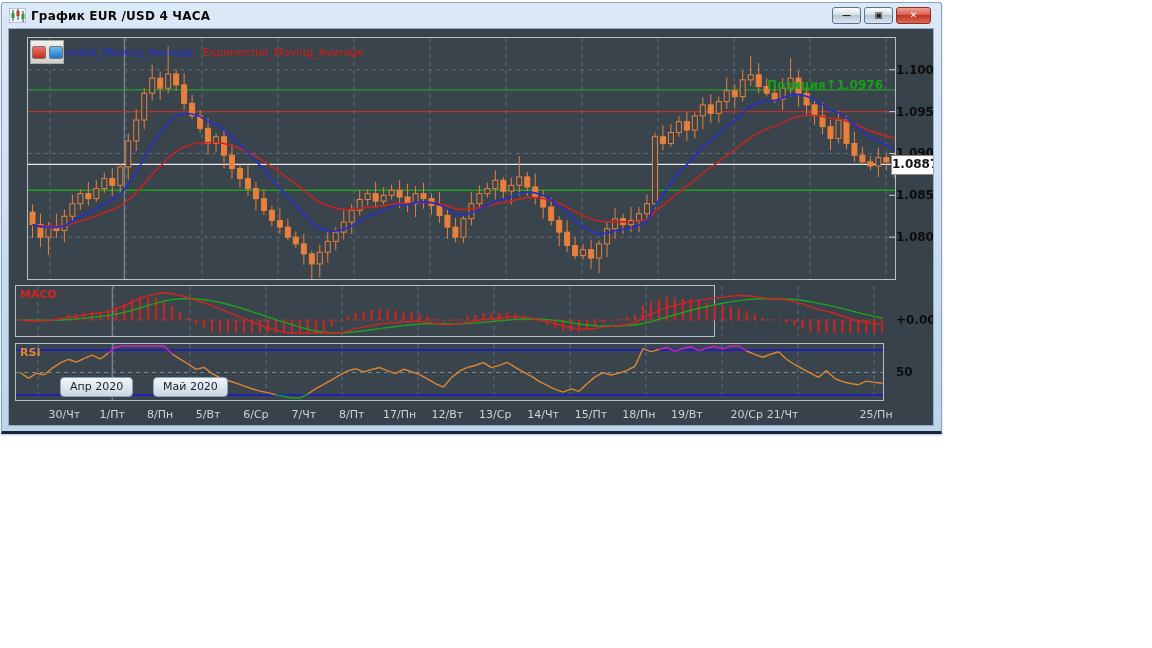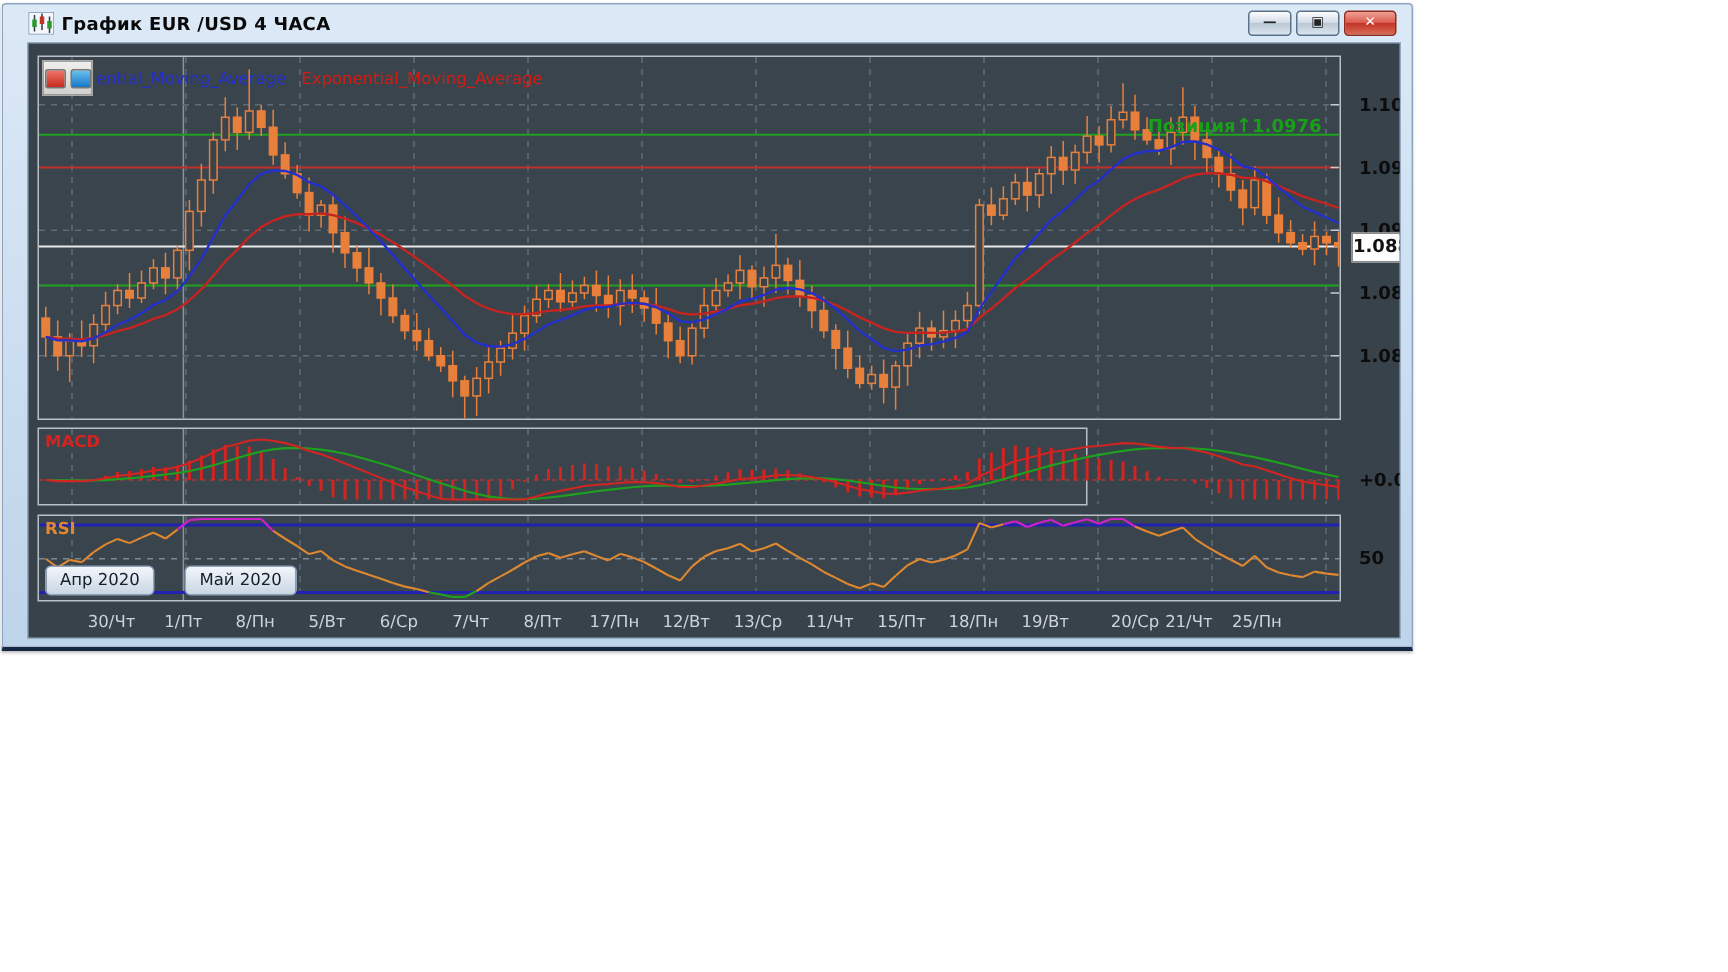--- a/index.html
+++ b/index.html
@@ -1,33 +1,33 @@
 <!DOCTYPE html>
 <html><head>
 <meta charset="utf-8">
 <style>
   html,body{margin:0;padding:0;background:#ffffff;width:1152px;height:648px;overflow:hidden;
     font-family:"DejaVu Sans","Liberation Sans",sans-serif;}
   .window{position:absolute;left:1px;top:2px;width:941px;box-sizing:border-box;
     background:linear-gradient(#dcE9f7,#bed4ea);border:1px solid #89a3c0;
-    border-bottom:3px solid #152743;border-radius:3px 3px 0 0;padding:0 7px 5px 16px;
+    border-bottom:3px solid #152743;border-radius:3px 3px 0 0;padding:0 7px 5px 6px;
     box-shadow:0 1px 2px rgba(0,0,0,.25);}
   .titlebar{height:25px;display:flex;align-items:center;}
   .title-icon{width:17px;height:15px;margin:0 5px 0 1px;flex:none;}
   .title-text{font-size:12px;font-weight:bold;color:#0a0a0a;letter-spacing:.2px;}
   .win-btns{margin-left:auto;display:flex;gap:3px;padding-right:3px;}
   .wbtn{width:29px;height:17px;border:1px solid #5a7189;border-radius:3px;box-sizing:border-box;
     background:linear-gradient(#fdfdfd,#cfd9e4 50%,#b9c8d6 50%,#dce5ee);
     font-size:9px;line-height:14px;text-align:center;color:#222;font-weight:bold;cursor:default;}
   .wbtn.close{width:35px;background:linear-gradient(#f0a096,#d9584a 50%,#c23425 50%,#d96a57);
     border-color:#8d2c20;color:#fff;}
   .client{position:relative;background:#38424b;border:1px solid #93abc4;height:396px;overflow:hidden;}
   .panel{position:absolute;border:1px solid #b9bfc7;background:#3a444d;box-sizing:border-box;}
   .panel svg{position:absolute;left:0;top:0;}
-  #mainPanel{left:6px;top:8px;width:869px;height:243px;}
+  #mainPanel{left:18px;top:8px;width:869px;height:243px;}
   #macdPanel{left:6px;top:256px;width:700px;height:52px;}
   #rsiPanel{left:6px;top:314px;width:869px;height:58px;}
   .axiscol{position:absolute;left:877px;width:48px;}
   #priceAxis{top:8px;height:243px;}
   #macdAxis{top:256px;height:52px;}
   #rsiAxis{top:314px;height:58px;}
   .axis-label{position:absolute;left:10px;font-size:12px;font-weight:bold;color:#0c0c0c;white-space:nowrap;}
   .cur-price-box{position:absolute;left:5px;width:42px;height:18px;background:#fdfdfd;
     border:1px solid #8a8a8a;font-size:12px;font-weight:bold;color:#111;text-align:center;line-height:17px;}
   #dateAxis{position:absolute;left:6px;top:376px;width:919px;height:20px;}
@@ -38,21 +38,21 @@
   .mini-btn{width:12px;height:11px;border-radius:2px;border:1px solid #777;}
   .mini-btn.red{background:linear-gradient(#f07468,#c62c1e);}
   .mini-btn.blue{background:linear-gradient(#6cc0ee,#1878c8);}
   .legend-ema-blue{font-size:11px;color:#2330cc;margin-left:2px;white-space:nowrap;}
   .legend-ema-red{font-size:11px;color:#d21c14;margin-left:10px;white-space:nowrap;}
   .plot-tag{position:absolute;left:4px;top:2px;font-size:11px;font-weight:bold;z-index:4;}
   .pos-label{position:absolute;right:12px;font-size:12px;font-weight:bold;color:#18a018;white-space:nowrap;z-index:4;}
   .pos-label .arrow{font-size:13px;}
   .month-btn{position:absolute;top:33px;height:20px;padding:0 9px;box-sizing:border-box;
     background:linear-gradient(#f2f6fa,#c9d6e3);border:1px solid #8ba2ba;border-radius:4px;
-    font-size:11px;color:#15202c;line-height:18px;z-index:6;}
+    font-size:11px;color:#15202c;line-height:18px;z-index:6;margin-left:40px;}
 </style>
 </head>
 <body>
 
 <div class="window">
   <div class="titlebar">
     <svg class="title-icon" viewBox="0 0 17 15">
       <rect x="0" y="0" width="17" height="15" fill="#f4f8fc" stroke="#7d93ab" stroke-width="1"></rect>
       <line x1="4" y1="2" x2="4" y2="13" stroke="#2b3a46" stroke-width="1"></line>
       <rect x="2.5" y="5" width="3" height="5" fill="#2b9a2b"></rect>
@@ -615,23 +615,23 @@
         <span class="date-label" style="left: 49.39px;">30/Чт</span>
         <span class="date-label" style="left: 97.27px;">1/Пт</span>
         <span class="date-label" style="left: 145.15px;">8/Пн</span>
         <span class="date-label" style="left: 193.03px;">5/Вт</span>
         <span class="date-label" style="left: 240.91px;">6/Ср</span>
         <span class="date-label" style="left: 288.79px;">7/Чт</span>
         <span class="date-label" style="left: 336.67px;">8/Пт</span>
         <span class="date-label" style="left: 384.55px;">17/Пн</span>
         <span class="date-label" style="left: 432.43px;">12/Вт</span>
         <span class="date-label" style="left: 480.31px;">13/Ср</span>
-        <span class="date-label" style="left: 528.19px;">11/Чт</span>
+        <span class="date-label" style="left: 528.19px;">14/Чт</span>
         <span class="date-label" style="left: 576.07px;">15/Пт</span>
         <span class="date-label" style="left: 623.95px;">18/Пн</span>
         <span class="date-label" style="left: 671.83px;">19/Вт</span>
         <span class="date-label" style="left: 719.71px; margin-left: 12px;">20/Ср</span>
         <span class="date-label" style="left: 767.59px;">21/Чт</span>
         <span class="date-label" style="left: 815.47px; margin-top: 32px;">22/Пт</span>
-        <span class="date-label" style="left: 813px;">25/Пн</span>
+        <span class="date-label" style="left: 861px;">25/Пн</span>
       </div>
   </div>
 </div>
 
 </body></html>

